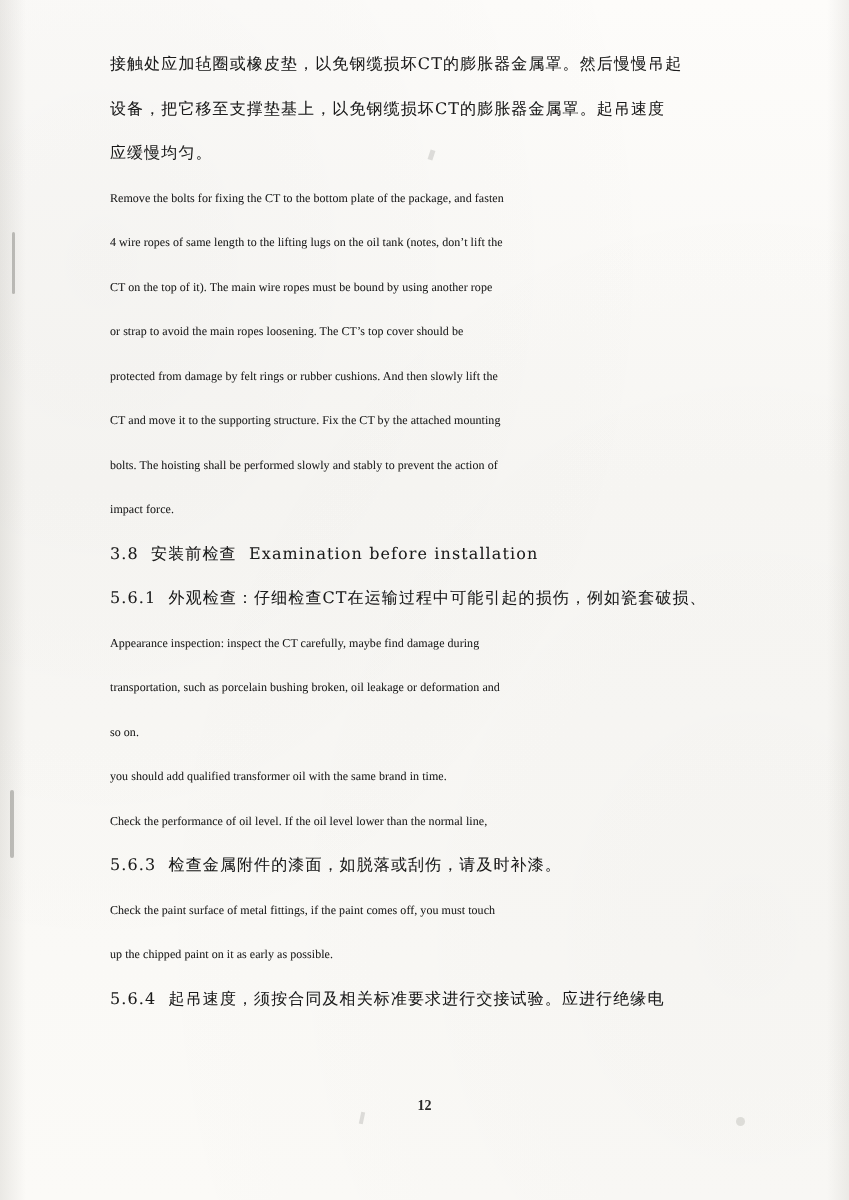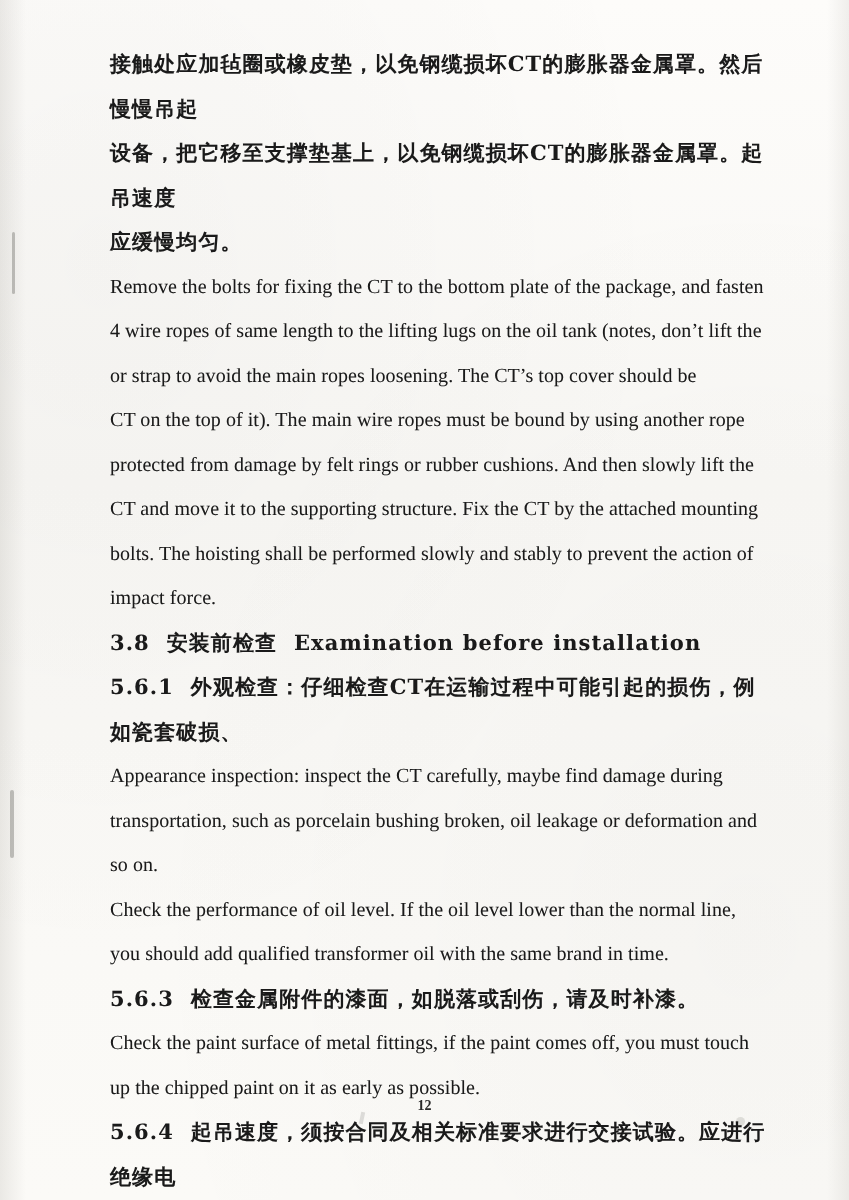--- a/index.html
+++ b/index.html
@@ -67,28 +67,27 @@
     color: #1a1a1a;
     font-size: 17.2px;
     line-height: 44.5px;
     letter-spacing: 0.1px;
     white-space: pre-wrap;
     text-rendering: geometricPrecision;
   }
 
   p.cn {
     font-family: "DejaVu Serif", "Liberation Serif", serif;
-    font-size: 21px;
+    font-size: 16px;
     letter-spacing: 1.1px;
-    font-weight: bold;
   }
 
   p.en {
     font-family: "Liberation Serif", serif;
-    font-size: 20px;
+    font-size: 12px;
     letter-spacing: 0.05px;
   }
 
   .block {
     margin-bottom: 0px;
   }
 
   .page-number {
     position: absolute;
     left: 0;
@@ -121,22 +120,22 @@
 
     <div class="block">
       <p class="line cn">接触处应加毡圈或橡皮垫，以免钢缆损坏CT的膨胀器金属罩。然后慢慢吊起</p>
       <p class="line cn">设备，把它移至支撑垫基上，以免钢缆损坏CT的膨胀器金属罩。起吊速度</p>
       <p class="line cn">应缓慢均匀。</p>
     </div>
 
     <div class="block">
       <p class="line en">Remove the bolts for fixing the CT to the bottom plate of the package, and fasten</p>
       <p class="line en">4 wire ropes of same length to the lifting lugs on the oil tank (notes, don’t lift the</p>
+      <p class="line en">CT on the top of it). The main wire ropes must be bound by using another rope</p>
       <p class="line en">or strap to avoid the main ropes loosening. The CT’s top cover should be</p>
-      <p class="line en">CT on the top of it). The main wire ropes must be bound by using another rope</p>
       <p class="line en">protected from damage by felt rings or rubber cushions. And then slowly lift the</p>
       <p class="line en">CT and move it to the supporting structure. Fix the CT by the attached mounting</p>
       <p class="line en">bolts. The hoisting shall be performed slowly and stably to prevent the action of</p>
       <p class="line en">impact force.</p>
     </div>
 
     <div class="block">
       <p class="line cn">3.8  安装前检查  Examination before installation</p>
     </div>
 
@@ -145,22 +144,22 @@
     </div>
 
     <div class="block">
       <p class="line en">Appearance inspection: inspect the CT carefully, maybe find damage during</p>
       <p class="line en">transportation, such as porcelain bushing broken, oil leakage or deformation and</p>
       <p class="line en">so on.</p>
     </div>
 
 
     <div class="block">
+      <p class="line en">you should add qualified transformer oil with the same brand in time.</p>
       <p class="line en">Check the performance of oil level. If the oil level lower than the normal line,</p>
-      <p class="line en">you should add qualified transformer oil with the same brand in time.</p>
     </div>
 
     <div class="block">
       <p class="line cn">5.6.3  检查金属附件的漆面，如脱落或刮伤，请及时补漆。</p>
     </div>
 
     <div class="block">
       <p class="line en">Check the paint surface of metal fittings, if the paint comes off, you must touch</p>
       <p class="line en">up the chipped paint on it as early as possible.</p>
     </div>

